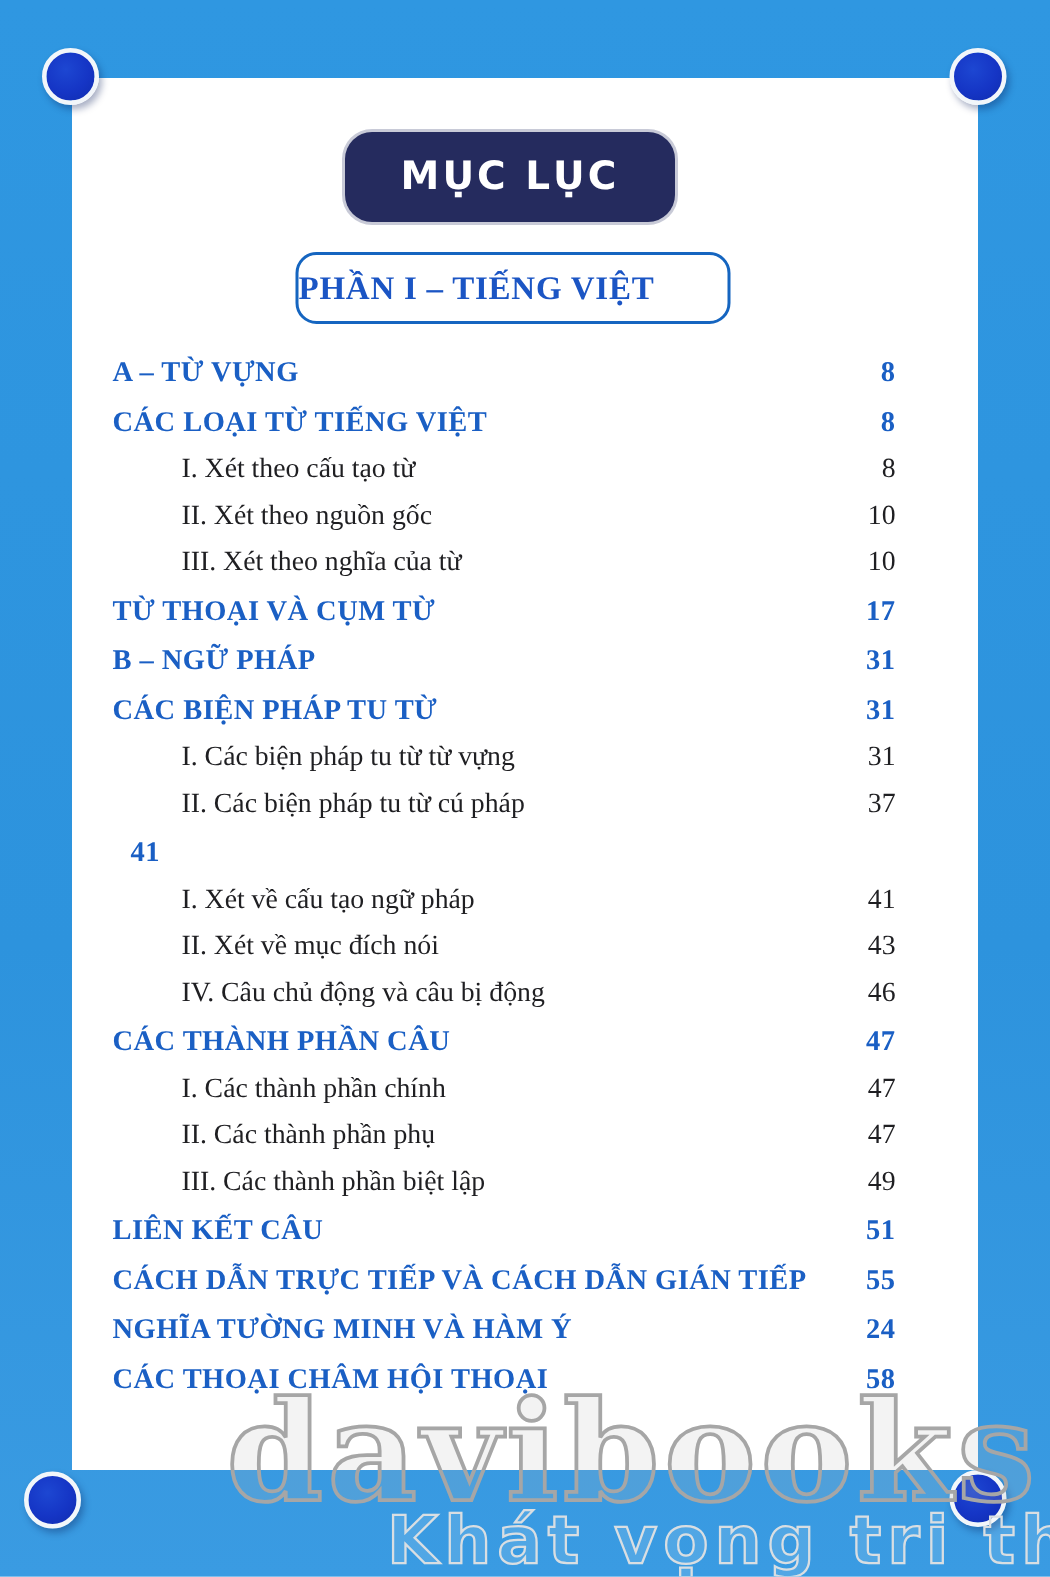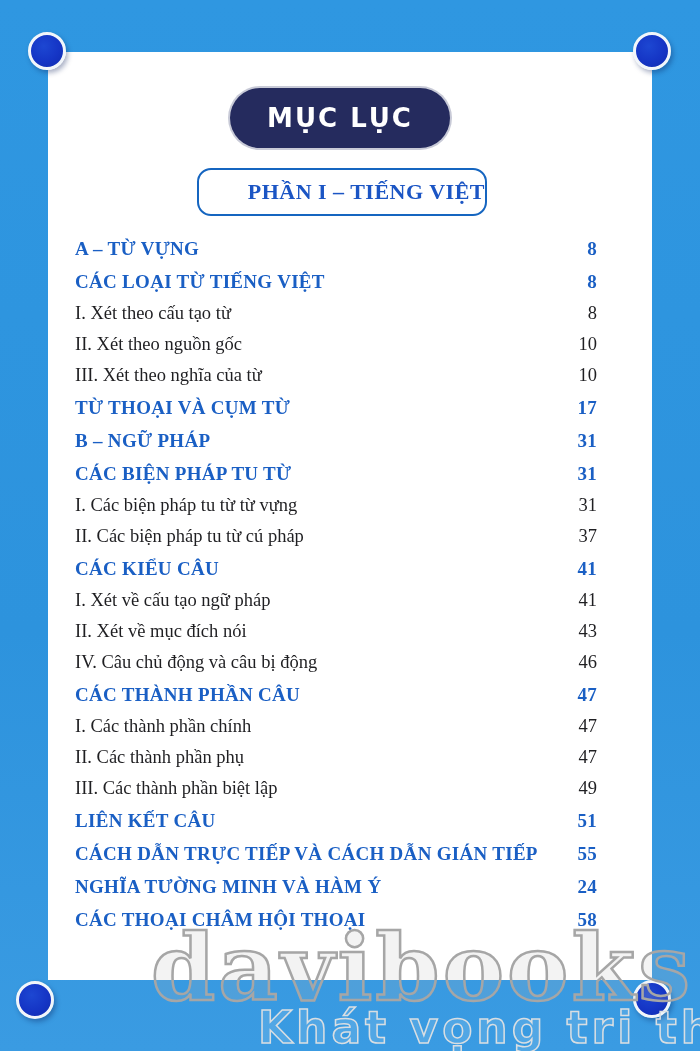--- a/index.html
+++ b/index.html
@@ -33,39 +33,39 @@
   .cc-tl { left: 28px;  top: 32px; }
   .cc-tr { left: 633px; top: 32px; }
   .cc-bl { left: 16px;  top: 981px; }
   .cc-br { left: 633px; top: 980px; }
 
   .title-badge {
     position: absolute;
     left: 230px; top: 88px;
     width: 220px; height: 60px;
     background: #252b5e;
-    border-radius: 30px;
+    border-radius: 18px;
     box-shadow: 0 0 0 2px rgba(37, 43, 94, 0.25);
     display: flex; align-items: center; justify-content: center;
   }
   .title-badge span {
     color: #ffffff;
     font-family: "DejaVu Sans", sans-serif;
     font-weight: bold;
     font-size: 26px;
     letter-spacing: 2px;
   }
   .part-box {
     position: absolute;
     left: 197px; top: 168px;
     width: 290px; height: 48px;
     border: 2px solid #1565c0;
     border-radius: 14px;
     box-sizing: border-box;
-    display: flex; align-items: center; justify-content: flex-end;
+    display: flex; align-items: center; justify-content: flex-start;
     background: #ffffff;
   }
   .part-box span {
     color: #1b55c4;
     font-weight: bold;
     font-size: 22px;
     letter-spacing: 0.5px;
   }
   .toc {
     position: absolute;
@@ -77,21 +77,21 @@
     display: flex;
     justify-content: space-between;
     align-items: center;
   }
   .toc-row.section { height: 33px; }
   .toc-row.item    { height: 31px; }
   .toc-row.section .toc-label, .toc-row.section .toc-page {
     color: #1a5fc4; font-weight: bold; font-size: 19px; letter-spacing: 0.3px;
   }
   .toc-row.item .toc-label, .toc-row.item .toc-page {
-    color: #1f1f22; font-weight: normal; font-size: 18.5px;
+    color: #1f1f22; font-weight: normal; font-size: 18.5px; margin-left: 46px;
   }
   .toc-page { padding-left: 12px; }
 
   .wm-brand {
     position: absolute;
     left: 140px; top: 922px;
     font-family: "DejaVu Serif", serif;
     font-weight: bold;
     font-size: 92px;
     line-height: 1;
@@ -167,21 +167,20 @@
     </div>
     <div class="toc-row item">
       <span class="toc-label">I. Các biện pháp tu từ từ vựng</span>
       <span class="toc-page">31</span>
     </div>
     <div class="toc-row item">
       <span class="toc-label">II. Các biện pháp tu từ cú pháp</span>
       <span class="toc-page">37</span>
     </div>
     <div class="toc-row section">
-      <span class="toc-label">CÁC KIỂU CÂU</span>
       <span class="toc-page">41</span>
     </div>
     <div class="toc-row item">
       <span class="toc-label">I. Xét về cấu tạo ngữ pháp</span>
       <span class="toc-page">41</span>
     </div>
     <div class="toc-row item">
       <span class="toc-label">II. Xét về mục đích nói</span>
       <span class="toc-page">43</span>
     </div>

